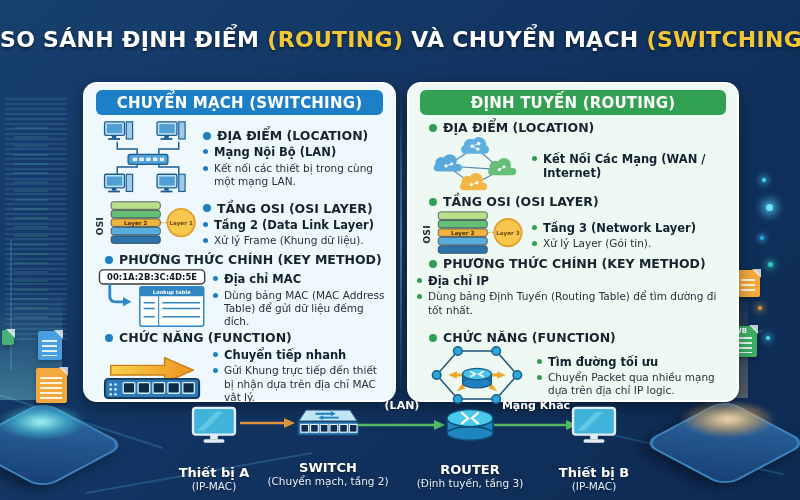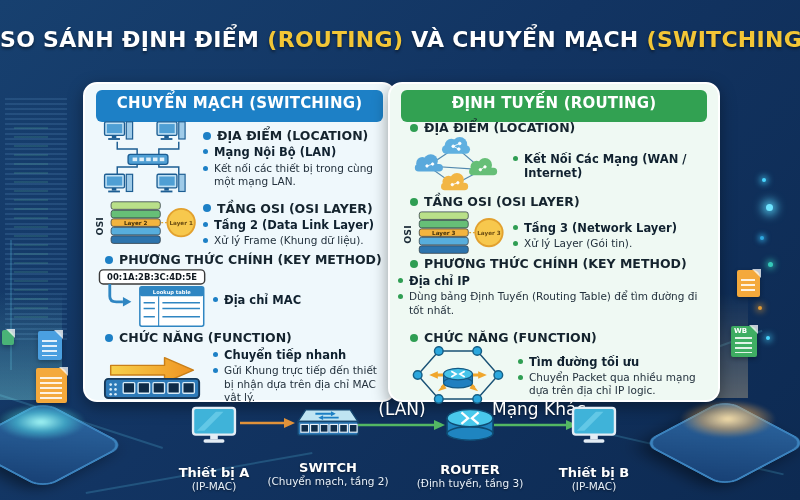--- a/index.html
+++ b/index.html
@@ -58,22 +58,22 @@
   
   .title { position:absolute; top:27px; left:0; right:0; text-align:center;
     font-size:22px; font-weight:bold; color:#ffffff; letter-spacing:.3px;
     text-shadow:0 2px 3px rgba(0,0,0,.45); white-space:nowrap; }
   .title .yl { color:#f3c636; }
 
   
   .panel { position:absolute; top:82px; height:320px; border:2px solid #fff; border-radius:14px;
     box-shadow:0 5px 16px rgba(0,0,0,.38); }
   .panel-left  { left:83px;  width:313px; background:#eff8fc; }
-  .panel-right { left:388px; width:332px; background:#eff9f3; }
-  .panel-header { position:absolute; top:6px; left:11px; right:11px; height:32px; border-radius:6px;
+  .panel-right { left:407px; width:332px; background:#eff9f3; }
+  .panel-header { position:absolute; top:6px; left:11px; right:11px; height:25px; border-radius:6px;
     color:#fff; font-weight:bold; font-size:15px; text-align:center; line-height:26px; letter-spacing:.2px; }
   .panel-left  .panel-header { background:#1d80c6; }
   .panel-right .panel-header { background:#32a152; }
   .pbody { position:absolute; top:36px; left:8px; right:5px; bottom:4px; display:flex; flex-direction:column; }
 
   .sec { display:flex; align-items:center; }
   .sec .ic { flex:0 0 110px; display:flex; justify-content:center; }
   .sec .tx { flex:1; }
   .secblock .row { display:flex; align-items:center; margin-top:1px; }
   .h-row { display:flex; align-items:center; gap:6px; font-weight:bold; font-size:12.5px; color:#15242e; }
@@ -86,21 +86,21 @@
   .sdot { flex:0 0 5px; width:5px; height:5px; border-radius:50%; margin-top:4px; }
   .panel-left  .sdot { background:#1d80c6; }
   .panel-right .sdot { background:#2f9e53; }
 
   
   .node { position:absolute; display:flex; flex-direction:column; align-items:center; }
   .flow-label { font-weight:bold; font-size:13px; color:#fff; white-space:nowrap; margin-top:19px;
     text-shadow:0 1px 2px rgba(0,0,0,.5); }
   .flow-sub { font-size:10.5px; color:#e8f1fa; white-space:nowrap; text-shadow:0 1px 2px rgba(0,0,0,.5); }
   .arr { position:absolute; }
-  .link-label { position:absolute; text-align:center; font-weight:normal; font-size:17px; color:#fff;
+  .link-label { position:absolute; text-align:center; font-weight:bold; font-size:11px; color:#fff;
     text-shadow:0 1px 2px rgba(0,0,0,.5); white-space:nowrap; }
 </style>
 </head>
 <body>
 
 <div class="stage">
 
   <div class="codecol"></div>
   <div class="codecol2"></div>
   <div class="cl cl1"></div>
@@ -258,20 +258,24 @@
               <text x="80" y="27.5" font-size="5.5" font-weight="bold" fill="#ffffff" text-anchor="middle">Lookup table</text>
               <line x1="66" y1="30" x2="66" y2="62" stroke="#2f86c2" stroke-width="1.2"></line>
               <path d="M50 37 H62 M50 43 H62 M50 52 H62 M70 37 H110 M70 43 H110 M70 52 H110" stroke="#2f86c2" stroke-width="1.6" fill="none"></path>
             </svg>
           </div>
           <div class="tx">
             <div class="b-row bb">
                 <span class="sdot"></span>
                 <span>Địa chỉ MAC</span>
               </div>
+            <div class="b-row">
+                <span class="sdot"></span>
+                <span>Dùng bảng MAC (MAC Address Table) để gửi dữ liệu đếmg đích.</span>
+              </div>
           </div>
         </div>
       </div>
 
       <div class="secblock" style="height:66px;">
         <div class="h-row">
             <span class="dot"></span>
             <span>CHỨC NĂNG (FUNCTION)</span>
           </div>
         <div class="row">

